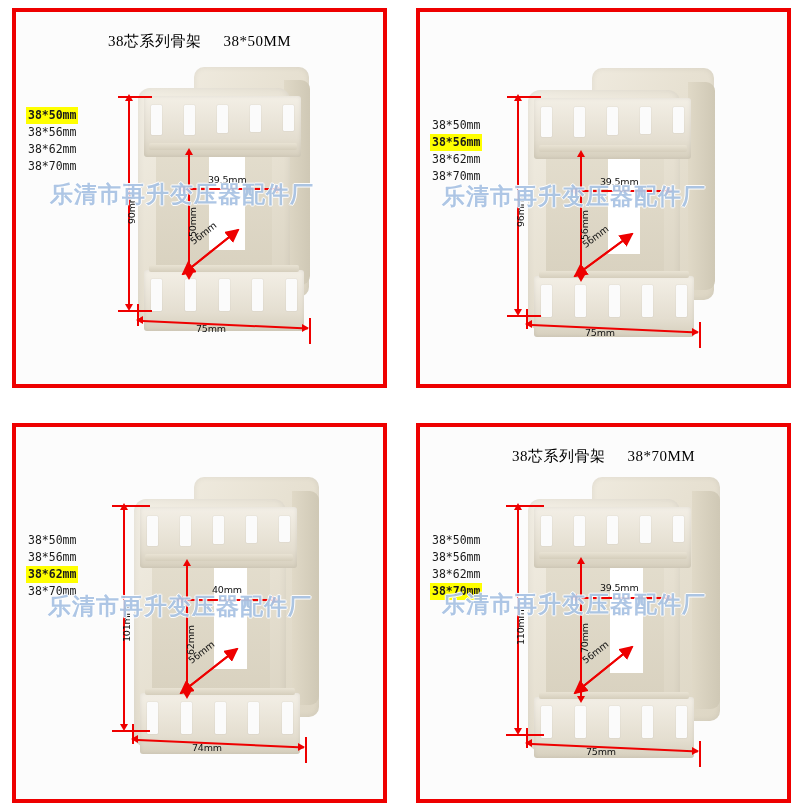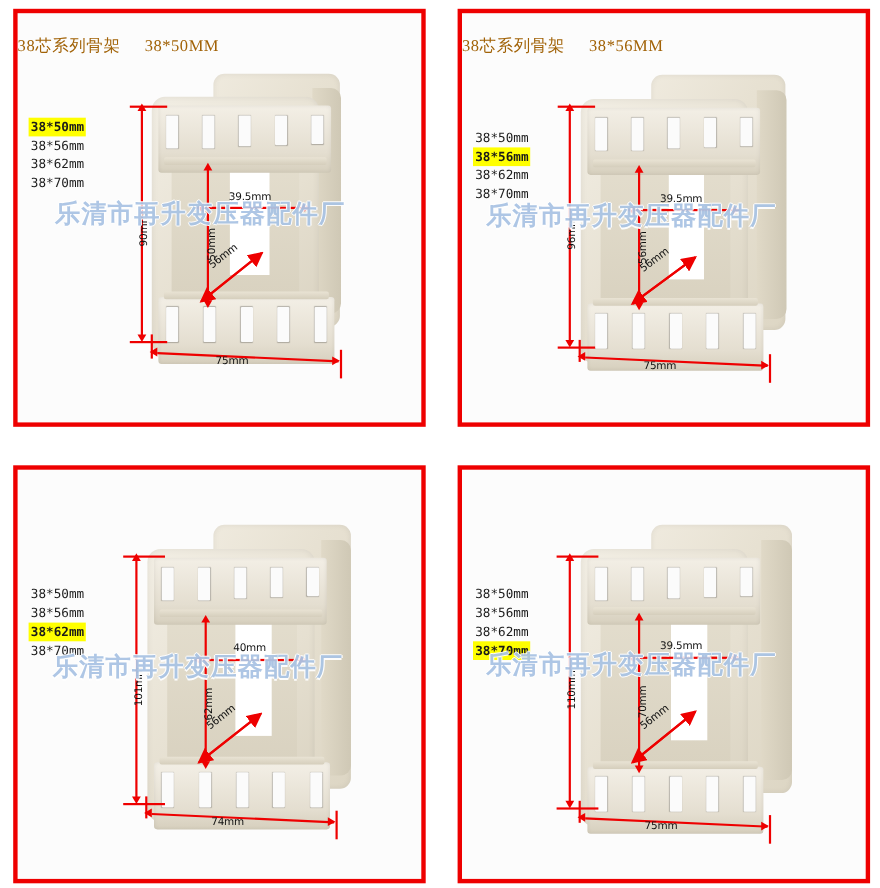--- a/index.html
+++ b/index.html
@@ -22,24 +22,24 @@
     box-sizing:border-box;
     border:4px solid #ee0000;
     background:#fcfcfc;
     overflow:hidden;
     margin:8px 0 0 12px;
     width:375px;height:380px;
   }
   .panel-title{
     position:absolute;
     top:20px;left:0;width:100%;
-    text-align:left;
+    text-align:center;
     font-size:15px;
     letter-spacing:0.5px;
-    color:#a16207;
+    color:#000000;
     font-family:"Liberation Serif","DejaVu Serif",serif;
     white-space:nowrap;
   }
   .panel-title .tsize{margin-left:22px;font-family:"Liberation Serif",serif;}
   
   .variant-list{
     position:absolute;
     left:10px;
     font-size:11.5px;
     line-height:17px;
@@ -228,23 +228,20 @@
         <line x1="222" y1="218" x2="167" y2="262" stroke="#ee0000" stroke-width="2" marker-end="url(#ar1a)"></line>
         <line x1="167" y1="262" x2="222" y2="218" stroke="#ee0000" stroke-width="2" marker-end="url(#ar1b)"></line>
       </svg>
       <div class="dlabel" style="left:172px;top:226px;transform:rotate(-38deg);transform-origin:0 0;">56mm</div>
     </div>
 
     <div class="watermark" style="left:34px;top:167px;">乐清市再升变压器配件厂</div>
   </div>
 
   <div class="panel">
-    <div class="panel-title">
-      <span>38芯系列骨架</span><span class="tsize">38*56MM</span>
-    </div>
 
     <div class="variant-list" style="top:105px;">
       <span class="variant-item">38*50mm</span>
       <span class="variant-item sel">38*56mm</span>
       <span class="variant-item">38*62mm</span>
       <span class="variant-item">38*70mm</span>
     </div>
 
     <div class="stage">
       <div class="backplate" style="left:172px;top:56px;width:122px;height:232px;"></div>
@@ -399,20 +396,23 @@
         <line x1="221" y1="222" x2="165" y2="266" stroke="#ee0000" stroke-width="2" marker-end="url(#ar3a)"></line>
         <line x1="165" y1="266" x2="221" y2="222" stroke="#ee0000" stroke-width="2" marker-end="url(#ar3b)"></line>
       </svg>
       <div class="dlabel" style="left:170px;top:230px;transform:rotate(-38deg);transform-origin:0 0;">56mm</div>
     </div>
 
     <div class="watermark" style="left:32px;top:164px;">乐清市再升变压器配件厂</div>
   </div>
 
   <div class="panel">
+    <div class="panel-title">
+      <span>38芯系列骨架</span><span class="tsize">38*70MM</span>
+    </div>
 
     <div class="variant-list" style="top:105px;">
       <span class="variant-item">38*50mm</span>
       <span class="variant-item">38*56mm</span>
       <span class="variant-item">38*62mm</span>
       <span class="variant-item sel">38*70mm</span>
     </div>
 
     <div class="stage">
       <div class="backplate" style="left:172px;top:50px;width:128px;height:244px;"></div>

